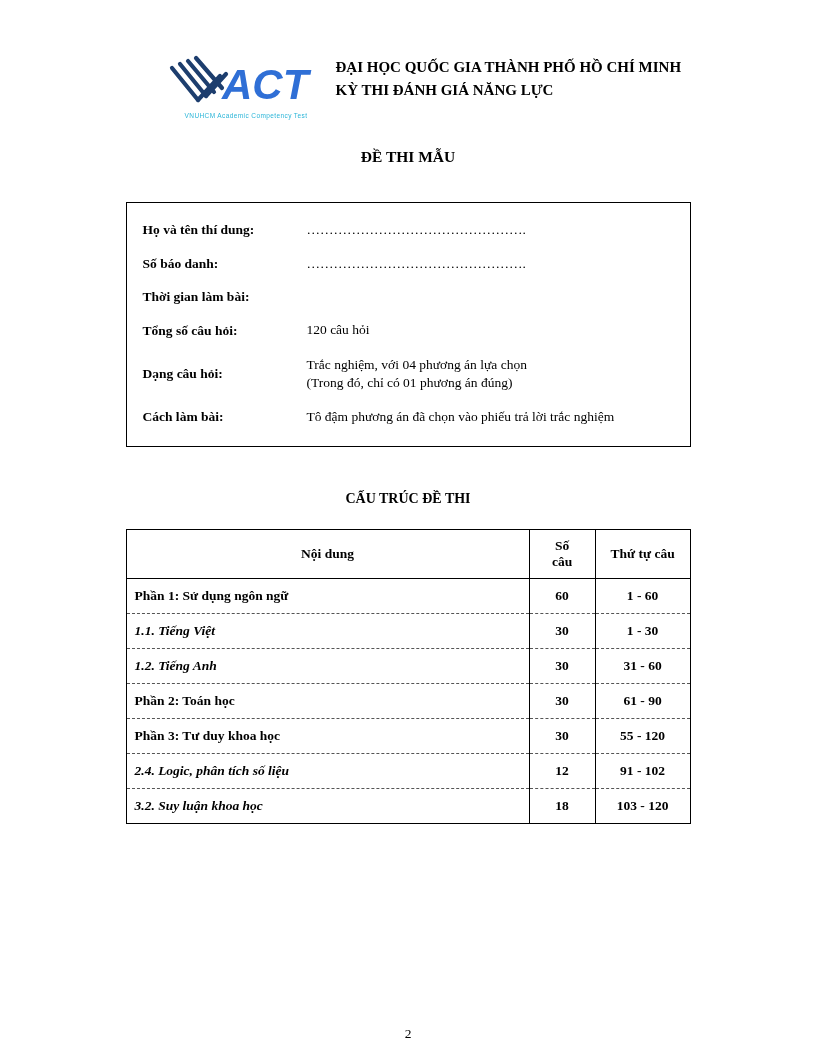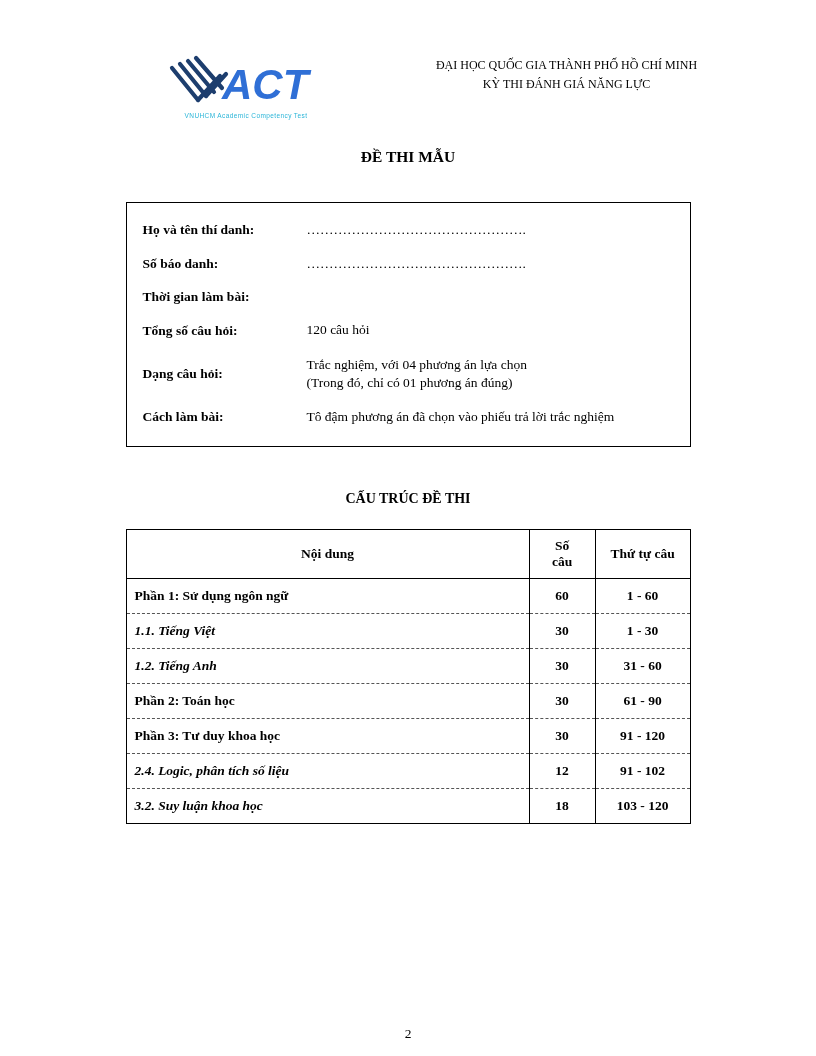--- a/index.html
+++ b/index.html
@@ -30,23 +30,22 @@
     color: #2ab5d8;
     letter-spacing: 0.4px;
     margin-top: -2px;
     white-space: nowrap;
   }
   .header-text {
     position: absolute;
     left: 278px;
     top: 44px;
     width: 462px;
-    text-align: center;
-    font-weight: normal;
-    font-size: 12px;
+    font-weight: bold;
+    font-size: 15px;
     line-height: 1.55;
   }
 
   
   .doc-title {
     margin: 16px 0 0 0;
     text-align: center;
     font-size: 15.5px;
     font-weight: bold;
   }
@@ -147,21 +146,21 @@
     <div class="header-text">
       <div>ĐẠI HỌC QUỐC GIA THÀNH PHỐ HỒ CHÍ MINH</div>
       <div>KỲ THI ĐÁNH GIÁ NĂNG LỰC</div>
     </div>
   </div>
 
   <h1 class="doc-title">ĐỀ THI MẪU</h1>
 
   <div class="info-box">
     <div class="info-row">
-      <div class="info-label">Họ và tên thí danh:</div>
+      <div class="info-label">Họ và tên thí dung:</div>
       <div class="info-value">………………………………………….</div>
     </div>
     <div class="info-row">
       <div class="info-label">Số báo danh:</div>
       <div class="info-value">………………………………………….</div>
     </div>
     <div class="info-row">
       <div class="info-label">Thời gian làm bài:</div>
     </div>
     <div class="info-row">
@@ -211,21 +210,21 @@
         <td class="col-range">31 - 60</td>
       </tr>
       <tr class="row-bold">
         <td class="col-content">Phần 2: Toán học</td>
         <td class="col-count">30</td>
         <td class="col-range">61 - 90</td>
       </tr>
       <tr class="row-bold">
         <td class="col-content">Phần 3: Tư duy khoa học</td>
         <td class="col-count">30</td>
-        <td class="col-range">91 - 120</td>
+        <td class="col-range">55 - 120</td>
       </tr>
       <tr class="row-italic">
         <td class="col-content">2.4. Logic, phân tích số liệu</td>
         <td class="col-count">12</td>
         <td class="col-range">91 - 102</td>
       </tr>
       <tr class="row-italic">
         <td class="col-content">3.2. Suy luận khoa học</td>
         <td class="col-count">18</td>
         <td class="col-range">103 - 120</td>

